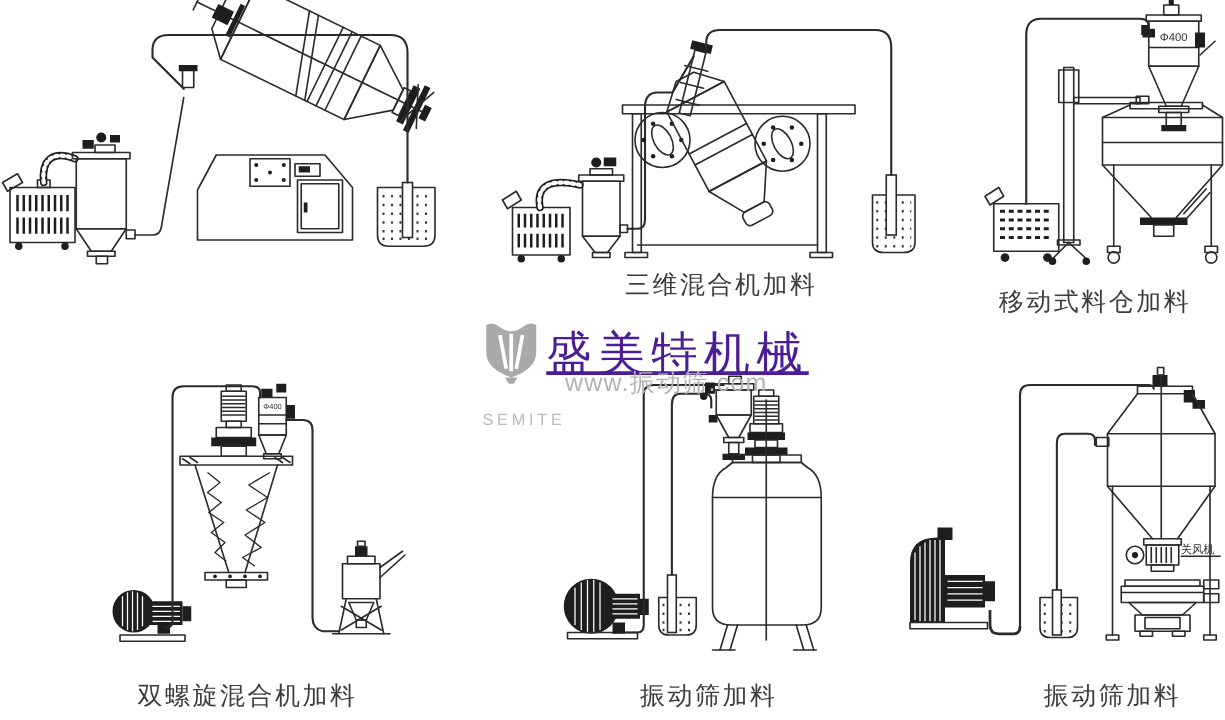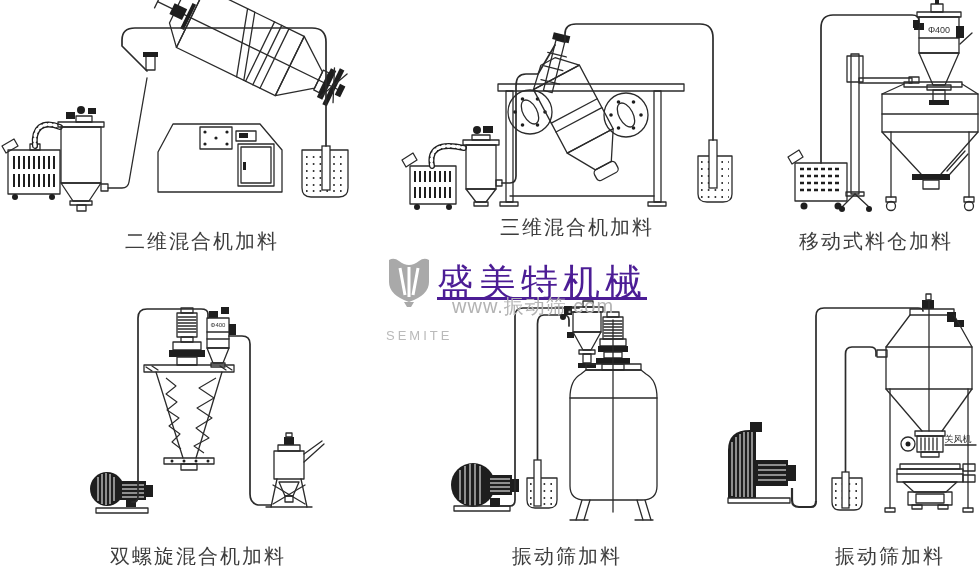--- a/index.html
+++ b/index.html
@@ -414,20 +414,19 @@
 
   <svg style="left:386px;top:255px" width="46" height="52" viewBox="0 0 46 52">
     <path fill="#a9a9a9" d="M3 5 Q8 2 13 6 Q18 10 23 10 Q28 10 33 6 Q38 2 43 5 L43 27 Q43 40 23 47 Q3 40 3 27 Z"></path>
     <path stroke="#fff" stroke-width="3" fill="none" d="M14 13 L19 40 M23 12 L23 42 M32 13 L27 40"></path>
     <polygon fill="#a9a9a9" points="18,47 28,47 25,52 21,52"></polygon>
   </svg>
   <div class="wm-brand">盛美特机械</div>
   <div class="wm-en">SEMITE</div>
   <div class="wm-site">www.振动筛.com</div>
 
-  <div class="cap" style="left:52px;top:228px;width:300px">二维混合机加料</div>
   <div class="cap" style="left:427px;top:214px;width:300px">三维混合机加料</div>
   <div class="cap" style="left:746px;top:228px;width:260px">移动式料仓加料</div>
   <div class="cap" style="left:48px;top:543px;width:300px">双螺旋混合机加料</div>
   <div class="cap" style="left:417px;top:543px;width:300px">振动筛加料</div>
   <div class="cap" style="left:785px;top:543px;width:210px">振动筛加料</div>
 
 </div>
 
 </body></html>

